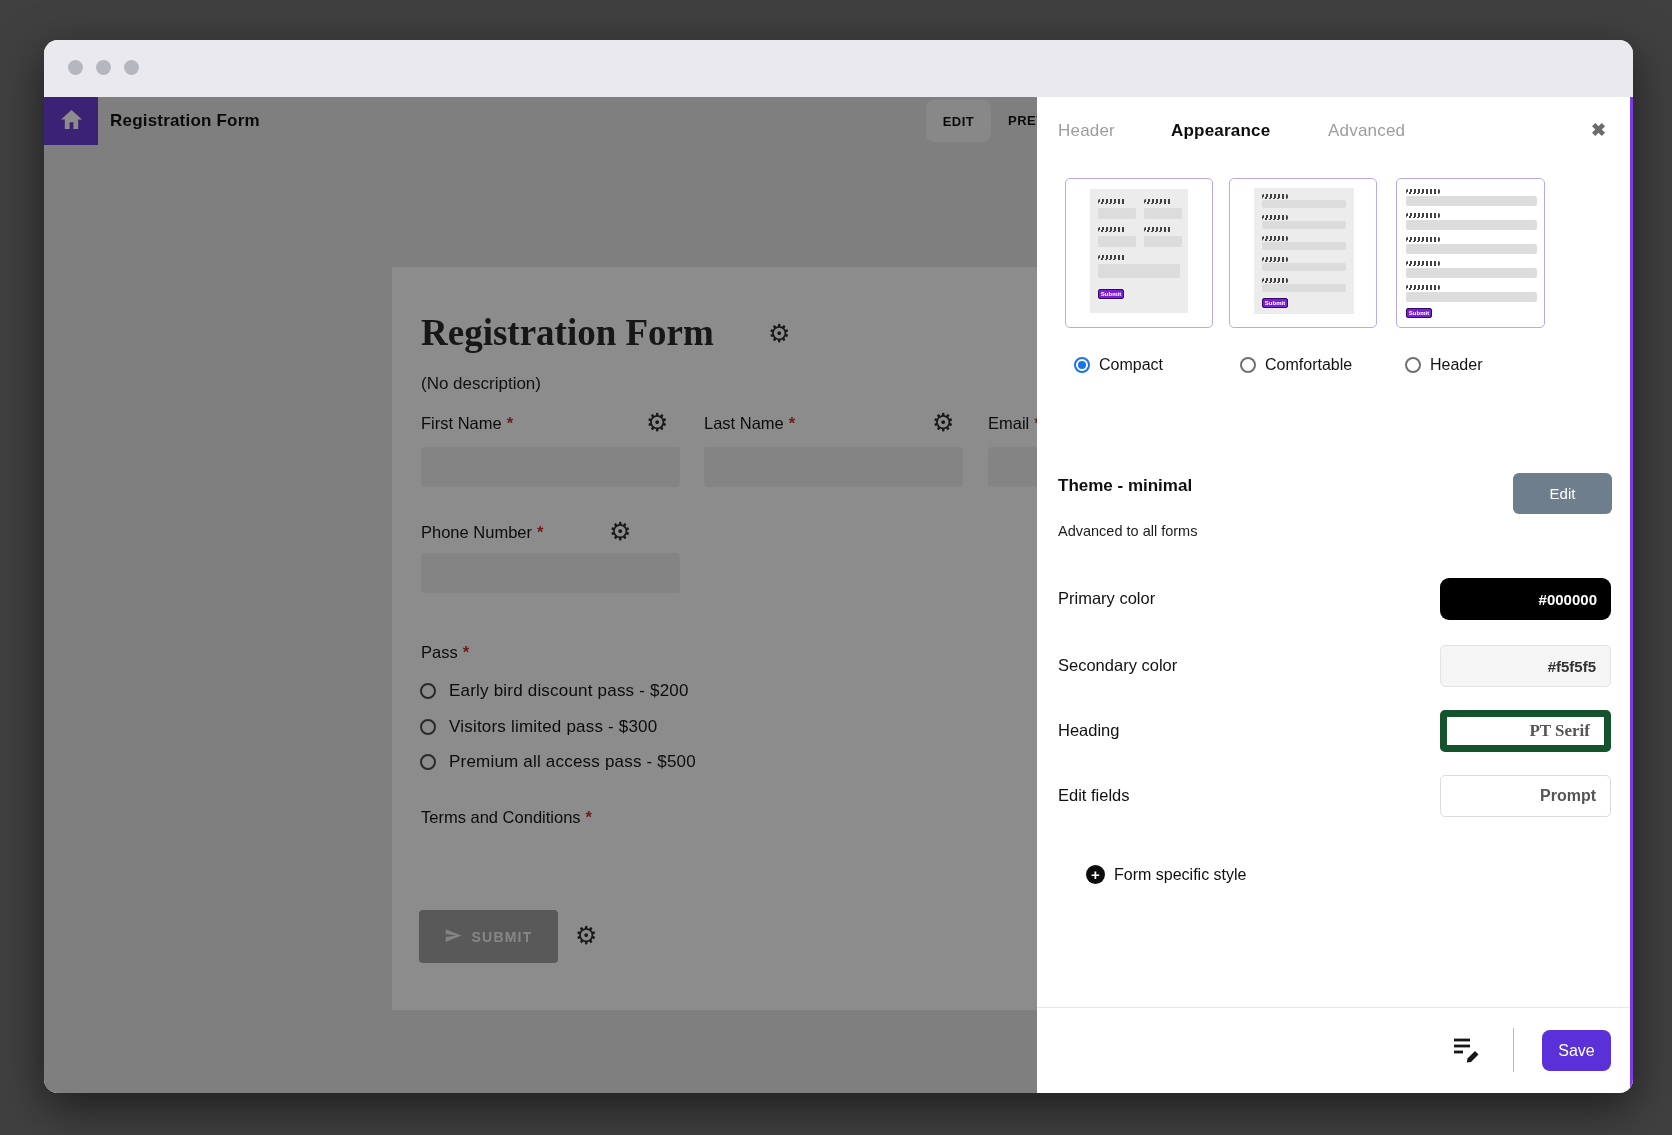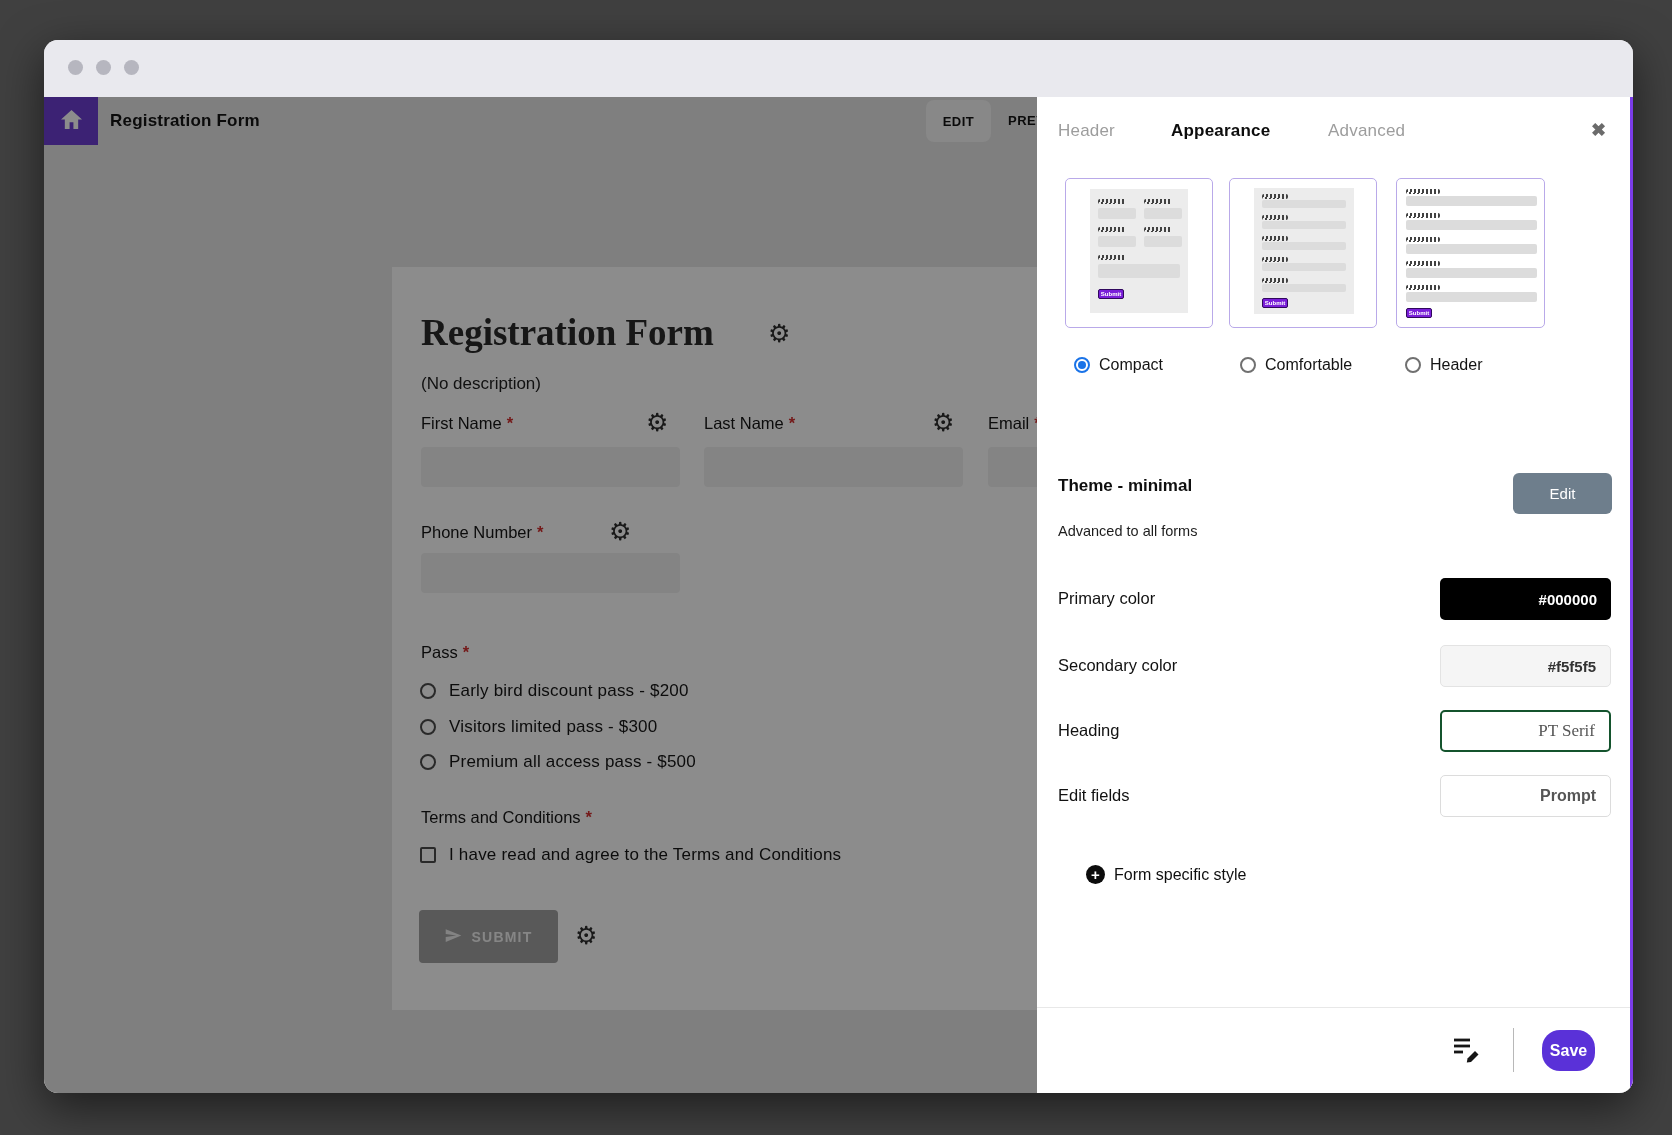--- a/index.html
+++ b/index.html
@@ -81,37 +81,37 @@
 
   .theme-title { position:absolute; left:21px; top:379px; font-size:17px; font-weight:700; color:#0f0f0f; }
   .theme-edit { position:absolute; left:476px; top:376px; width:99px; height:41px; background:#6e7e8c;
                 border:none; border-radius:6px; color:#fff; font-size:15px; font-family:inherit; }
   .scope-note { position:absolute; left:21px; top:426px; font-size:14.5px; color:#1d1d1d; }
 
   .set-label { position:absolute; left:21px; font-size:16.5px; color:#111; }
   .set-box { position:absolute; left:403px; width:171px; height:42px; border-radius:5px;
              display:flex; align-items:center; justify-content:flex-end; padding-right:14px;
              font-size:15px; font-weight:700; }
-  .box-primary   { background:#000000; color:#ffffff; }
+  .box-primary   { background:#000000; color:#ffffff;border-radius:9px; }
   .box-secondary { background:#f5f5f5; color:#333; border:1px solid #e3e3e3; }
-  .box-heading   { background:#fff; color:#555; border:2px solid #14532d;
-                   font-family:"Liberation Serif", serif; font-weight:400; font-size:17px;padding-left:10px; }
+  .box-heading   { background:#fff; color:#555; border:7px solid #14532d;
+                   font-family:"Liberation Serif", serif; font-weight:700; font-size:17px;padding-left:10px; }
   .box-fields    { background:#fff; color:#555; border:1px solid #dcdcdc; font-weight:700; font-size:16px; }
 
   .fss { position:absolute; left:21px; top:768px; display:flex; align-items:center; gap:9px;margin-left:28px; }
   .plus-circ { width:19px; height:19px; border-radius:50%; background:#0c0c0c; color:#fff;
                display:flex; align-items:center; justify-content:center; font-size:15px; font-weight:700; }
   .plus-circ::before { content:"+"; margin-top:-1px; }
   .fss-lbl { font-size:16px; font-weight:500; color:#0f0f0f; }
 
   .panel-divider { position:absolute; left:0; top:910px; width:100%; height:1px; background:#e8e8e8; }
   .pencil-btn { position:absolute; left:414px; top:938px; background:none; border:none; }
   .foot-vline { position:absolute; left:476px; top:931px; width:1px; height:44px; background:#b8b8b8; }
-  .save-btn { position:absolute; left:505px; top:933px; width:53px; height:41px; background:#5a31d8;
-              border:none; border-radius:18px; color:#fff; font-size:16px; font-weight:700; font-family:inherit; }
+  .save-btn { position:absolute; left:505px; top:933px; width:69px; height:41px; background:#5a31d8;
+              border:none; border-radius:8px; color:#fff; font-size:16px; font-weight:400; font-family:inherit; }
 </style>
 </head>
 <body>
 
 <div class="window">
 
   <div class="chrome">
     <span class="dot" style="left:24px"></span>
     <span class="dot" style="left:52px"></span>
     <span class="dot" style="left:80px"></span>
@@ -170,24 +170,20 @@
       <span class="rcirc"></span>
       <span class="opt-text">Visitors limited pass - $300</span>
     </div>
     <div class="radio-row" style="top:607px">
       <span class="rcirc"></span>
       <span class="opt-text">Premium all access pass - $500</span>
     </div>
 
     <div class="f-label" style="left:377px; top:663px">
       <span>Terms and Conditions</span><span class="req">*</span>
-    </div>
-    <div class="check-row" style="top:700px">
-      <span class="cbox"></span>
-      <span class="opt-text">I have read and agree to the Terms and Conditions</span>
     </div>
 
     <button class="submit-btn">
       <span>
         <svg width="17" height="15" viewBox="0 0 24 20">
             <path d="M1 19 L23 10 L1 1 L1 8 L16 10 L1 12 Z" fill="#efefef"></path>
           </svg>
       </span>
       <span>SUBMIT</span>
     </button>

